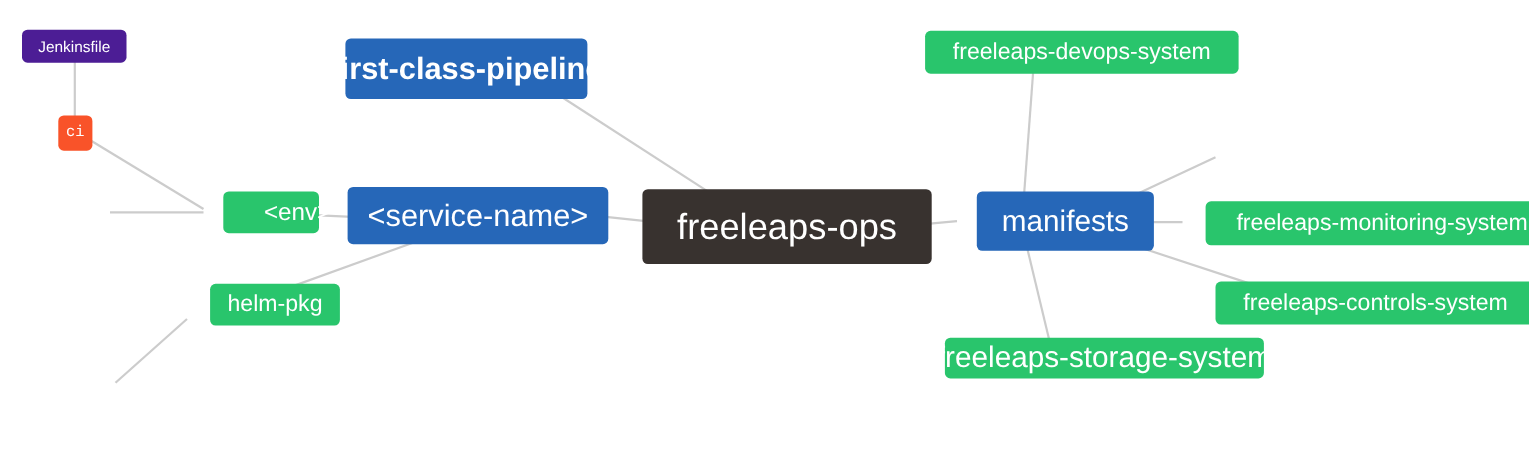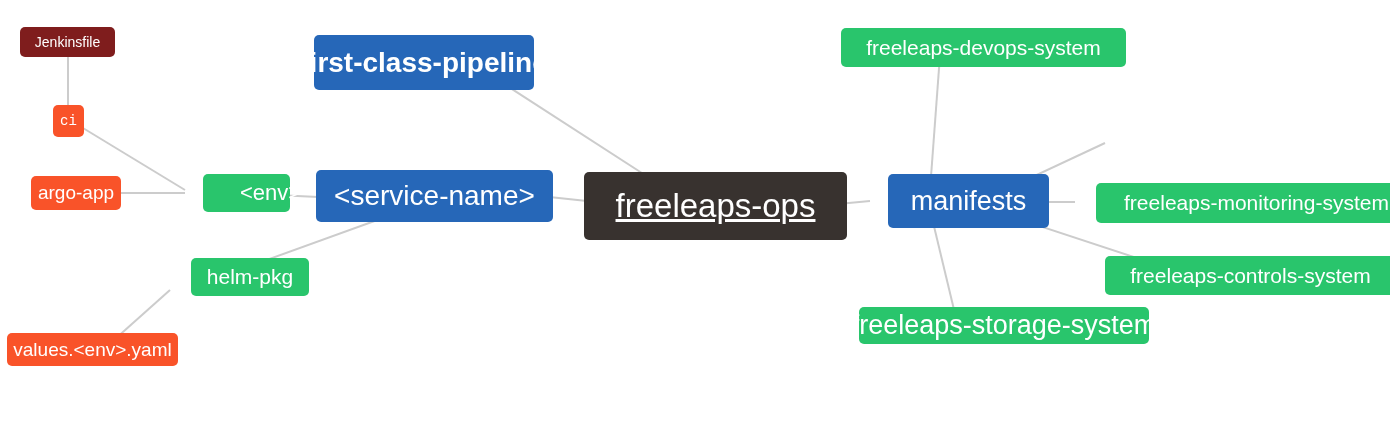--- a/index.html
+++ b/index.html
@@ -17,22 +17,22 @@
     display:flex;align-items:center;justify-content:center;
     color:#ffffff;
     border-radius:5px;
     white-space:nowrap;
     box-sizing:border-box;
     cursor:pointer;
   }
   .c-blue{background:#2667b8;}
   .c-green{background:#29c56c;margin-left:44px;}
   .c-red{background:#f95329;}
-  .c-orange{background:#7f1d1d;}
-  .c-dark{background:#38322f;text-decoration:underline;}
+  .c-orange{background:#4c1d95;}
+  .c-dark{background:#38322f;}
 
   .n-jenkinsfile{left:20px;top:27px;width:95px;height:30px;font-size:14px;}
   .n-ci{left:53px;top:105px;width:31px;height:32px;font-size:14px;font-family:Liberation Mono, monospace;}
   .n-argo{left:31px;top:176px;width:90px;height:34px;font-size:19px;}
   .n-env{left:159px;top:174px;width:87px;height:38px;font-size:22px;padding-left:48px;}
   .n-helm{left:147px;top:258px;width:118px;height:38px;font-size:21px;}
   .n-values{left:7px;top:333px;width:171px;height:33px;font-size:19px;}
   .n-fcp{left:314px;top:35px;width:220px;height:55px;font-size:28px;font-weight:bold;}
   .n-svc{left:316px;top:170px;width:237px;height:52px;font-size:28px;}
   .n-ops{left:584px;top:172px;width:263px;height:68px;font-size:33px;}
@@ -66,35 +66,29 @@
   </svg>
 
   <div class="node c-orange n-jenkinsfile">
     <span>Jenkinsfile</span>
   </div>
 
   <div class="node c-red n-ci">
     <span>ci</span>
   </div>
 
-  <div class="node c-red n-argo">
-    <span>argo-app</span>
-  </div>
 
   <div class="node c-green n-env">
     <span>&lt;env&gt;</span>
   </div>
 
   <div class="node c-green n-helm">
     <span>helm-pkg</span>
   </div>
 
-  <div class="node c-red n-values">
-    <span>values.&lt;env&gt;.yaml</span>
-  </div>
 
   <div class="node c-blue n-fcp">
     <span>first-class-pipeline</span>
   </div>
 
   <div class="node c-blue n-svc">
     <span>&lt;service-name&gt;</span>
   </div>
 
   <div class="node c-dark n-ops">

